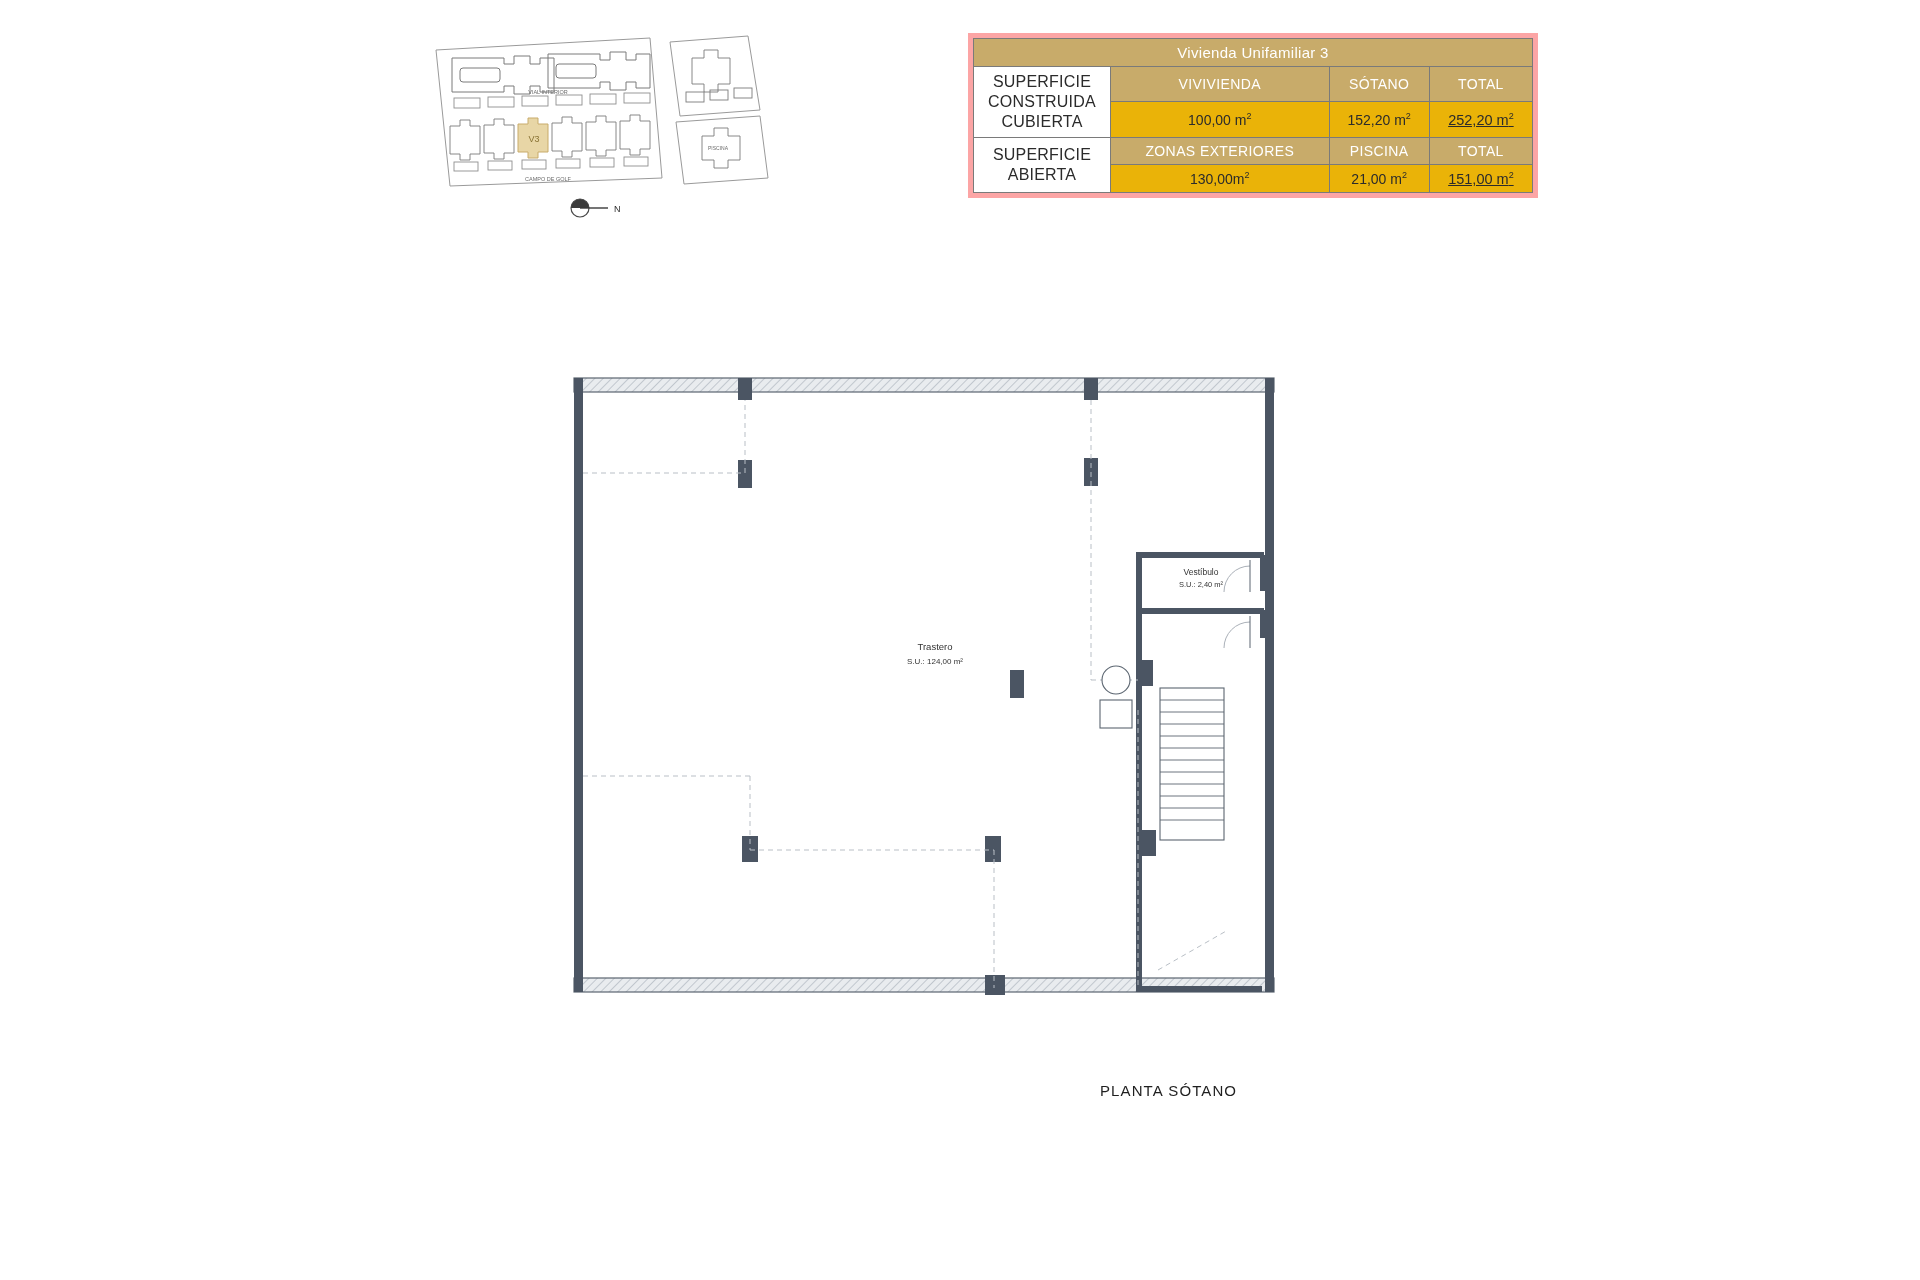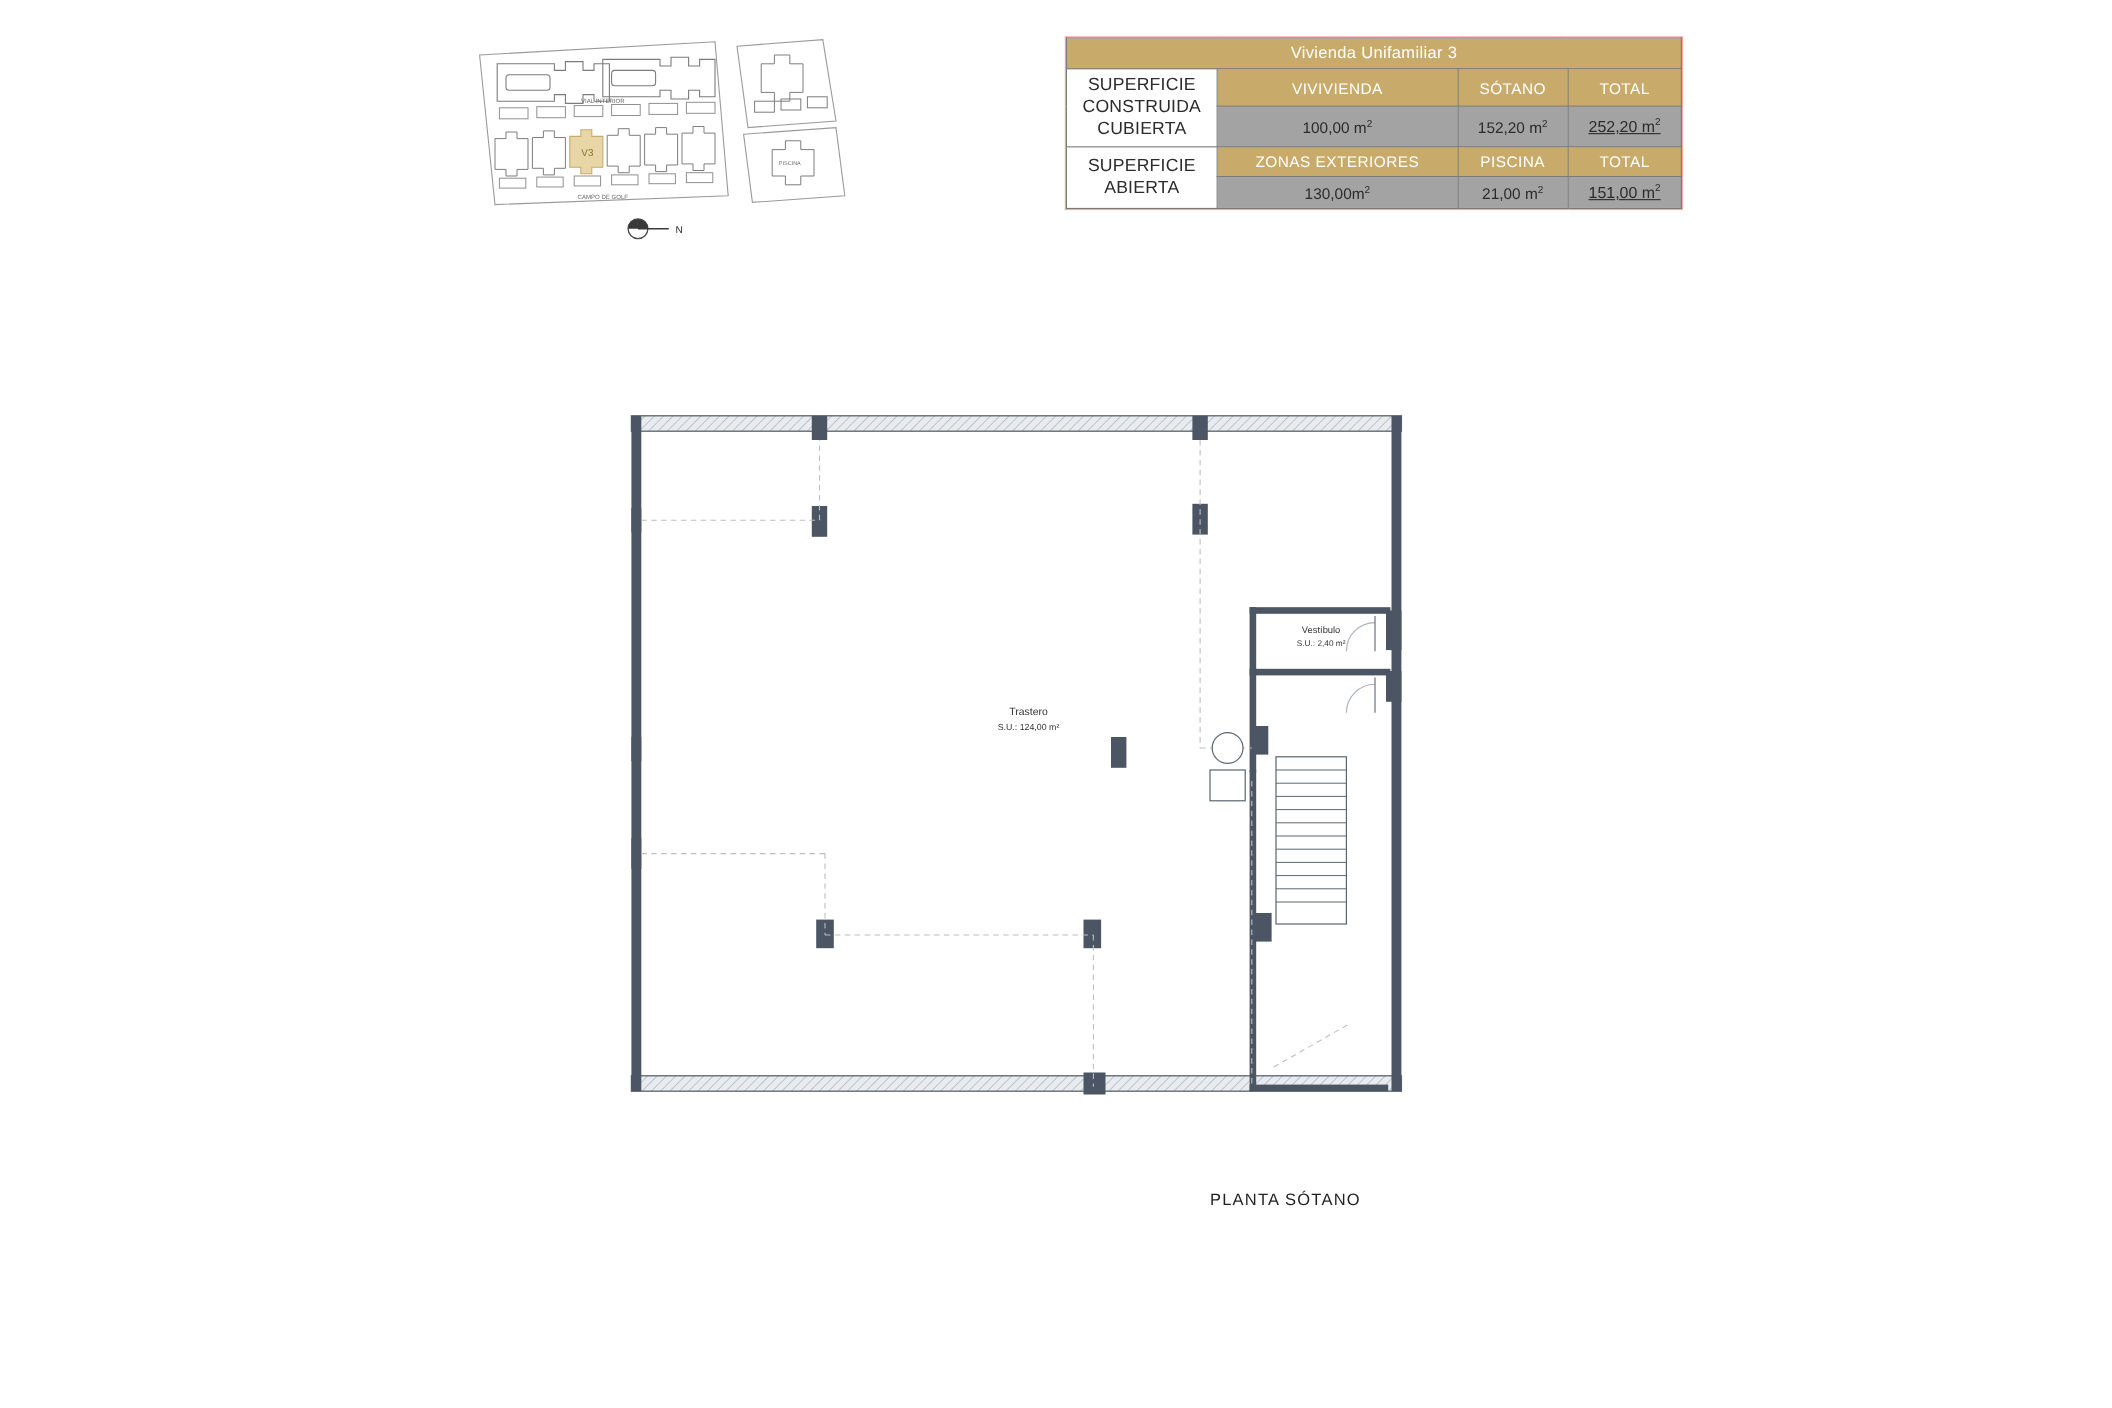--- a/index.html
+++ b/index.html
@@ -25,21 +25,21 @@
     height: 215px;
   }
   #site-key svg { display: block; }
 
   
   #areas-table {
     position: absolute;
     left: 968px;
     top: 33px;
     width: 560px;
-    border: 1px solid #fca5a5;
+    border: 5px solid #fca5a5;
     border-collapse: collapse;
   }
   #areas-table table {
     border-collapse: collapse;
     width: 100%;
     font-size: 14px;
   }
   #areas-table th, #areas-table td {
     border: 1px solid #7a7a7a;
     text-align: center;
@@ -63,21 +63,21 @@
   }
   .tbl-rowlabel {
     background: #ffffff;
     color: #2b2b2b;
     font-size: 16px;
     line-height: 1.25;
     width: 128px;
     letter-spacing: .2px;
   }
   .tbl-val {
-    background: #a3a3a3;
+    background: #eab308;
     font-size: 14px;
   }
   .tbl-total {
     font-weight: bold;
     font-size: 14.5px;
     text-decoration: underline;
   }
   sup { font-size: 9px; vertical-align: super; }
 
   

